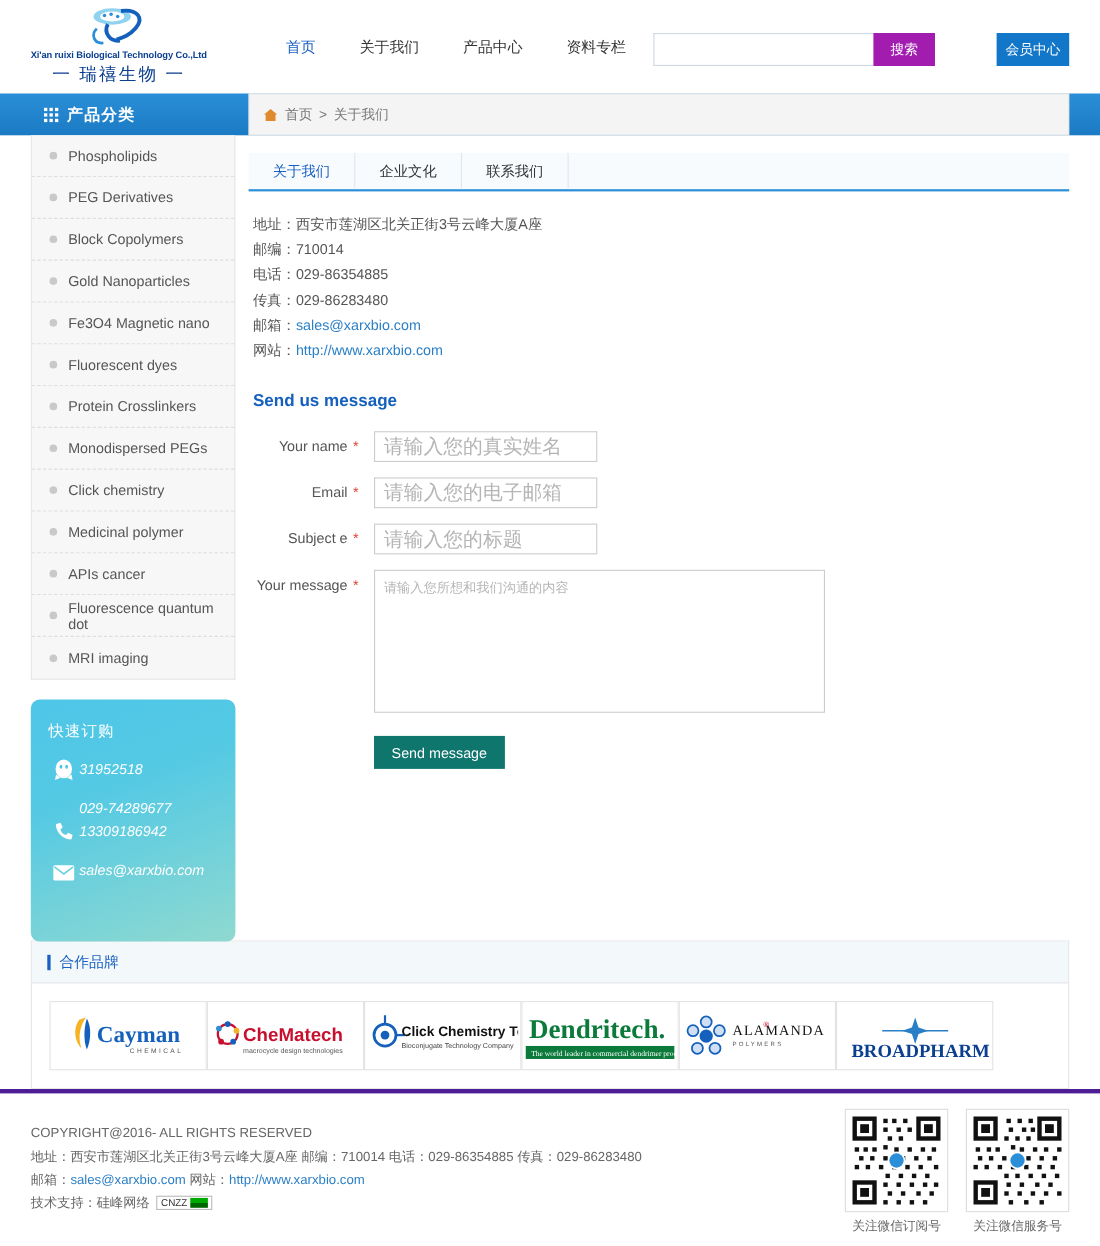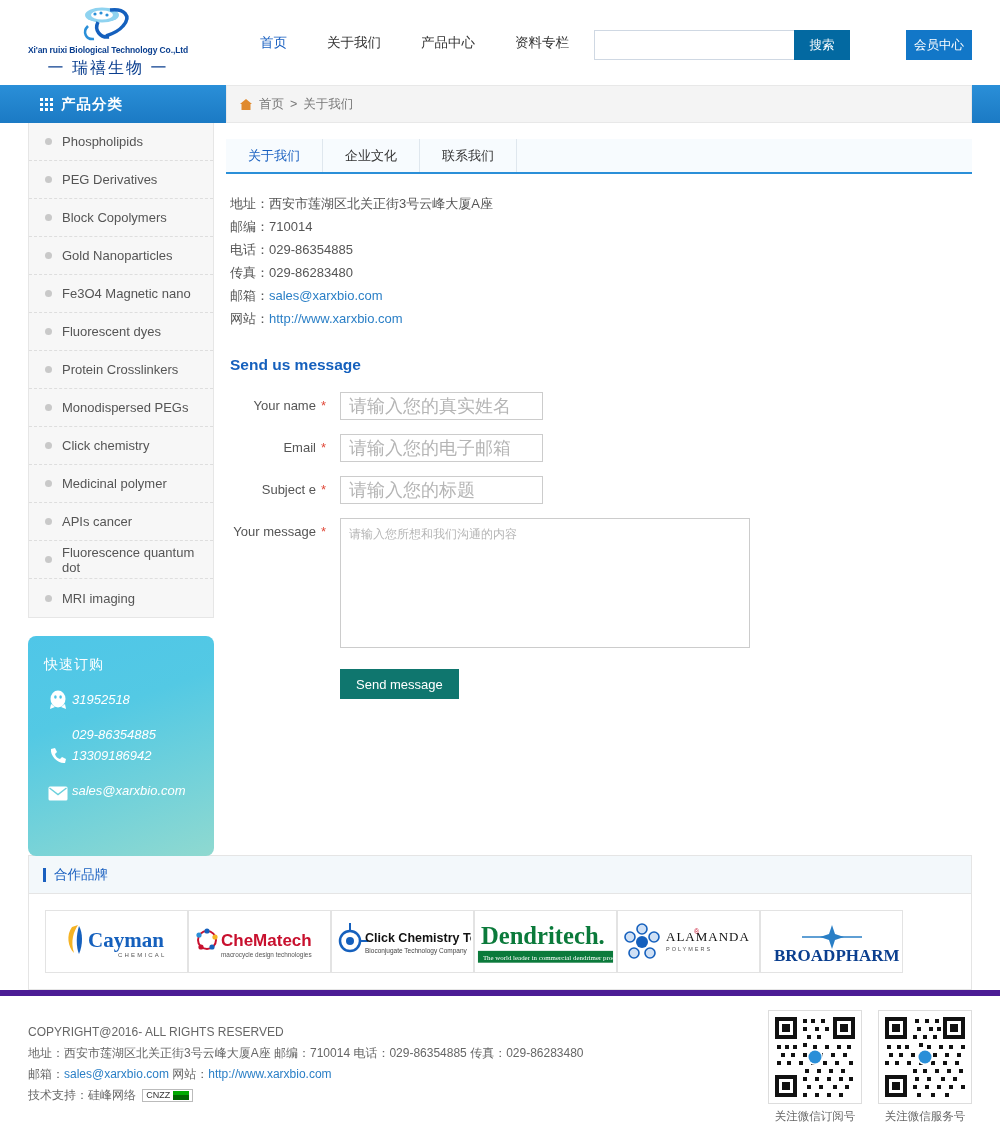--- a/index.html
+++ b/index.html
@@ -42,21 +42,21 @@
   .nav a:first-child { color: #1a60c0; }
   .search-wrap {
     position: absolute; right: 150px; top: 30px;
     display: flex; height: 30px;
   }
   .search-input {
     width: 200px; height: 30px; border: 1px solid #cfd8e3; border-right: none;
     outline: none; padding: 0 8px; font-size: 12px; color: #666; background: #fff;
   }
   .search-btn {
-    width: 56px; height: 30px; background: #0369a1; color: #fff; border: none;
+    width: 56px; height: 30px; background: #a21caf; color: #fff; border: none;
     font-size: 12.5px; cursor: pointer; font-family: Liberation Sans, sans-serif;
   }
   .member-btn {
     position: absolute; right: 28px; top: 30px;
     width: 66px; height: 30px; background: #1277c8; color: #fff;
     display: flex; align-items: center; justify-content: center;
     font-size: 12.5px; cursor: pointer;
   }
 
   
@@ -162,21 +162,21 @@
   .partners-body { display: flex; justify-content: flex-start; padding: 16px; }
   .brand {
     width: 143px; height: 63px; border: 1px solid #e3e3e3; background: #fff;
     display: flex; align-items: center; justify-content: center; overflow: hidden;
   }
   .brand svg { display: block; }
 
   
   .footer {
     position: absolute; left: 0; top: 990px; width: 1000px; height: 143px;
-    border-top: 6px solid #4c1d95; background: #fff; padding: 26px 28px 0 28px;
+    border-top: 4px solid #4c1d95; background: #fff; padding: 26px 28px 0 28px;
   }
   .footer .f-line { font-size: 12px; color: #666; line-height: 21px; }
   .footer a { color: #2a7fc6; text-decoration: none; }
   .cnzz {
     display: inline-flex; align-items: center; border: 1px solid #bbb;
     font-size: 9px; padding: 0 3px; height: 13px; margin-left: 3px; color: #333;
     vertical-align: middle; background: #fff;
   }
   .cnzz .flag { width: 16px; height: 9px; margin-left: 3px;
     background: linear-gradient(#0a0,#0a0 50%,#060 50%,#060); }
@@ -313,21 +313,21 @@
           </span>
           <span class="qo-txt">31952518</span>
         </div>
         <div class="qo-row">
           <span class="qo-ico">
             <svg width="20" height="20" viewBox="0 0 20 20">
               <path d="M3 3 L7 2 L9 6 L7 8 C8 11 9 12 12 13 L14 11 L18 13 L17 17 C10 18 2 10 3 3 Z" fill="#fff"></path>
             </svg>
           </span>
           <span class="qo-txt">
-            <span>029-86354885</span><br>
+            <span>029-74289677</span><br>
             <span>13309186942</span>
           </span>
         </div>
         <div class="qo-row">
           <span class="qo-ico">
             <svg width="20" height="15" viewBox="0 0 20 15">
               <rect x="0.5" y="0.5" width="19" height="14" rx="1.5" fill="#fff"></rect>
               <path d="M1.5 2 L10 8.5 L18.5 2" stroke="#6bd0dc" stroke-width="1.4" fill="none"></path>
             </svg>
           </span>

